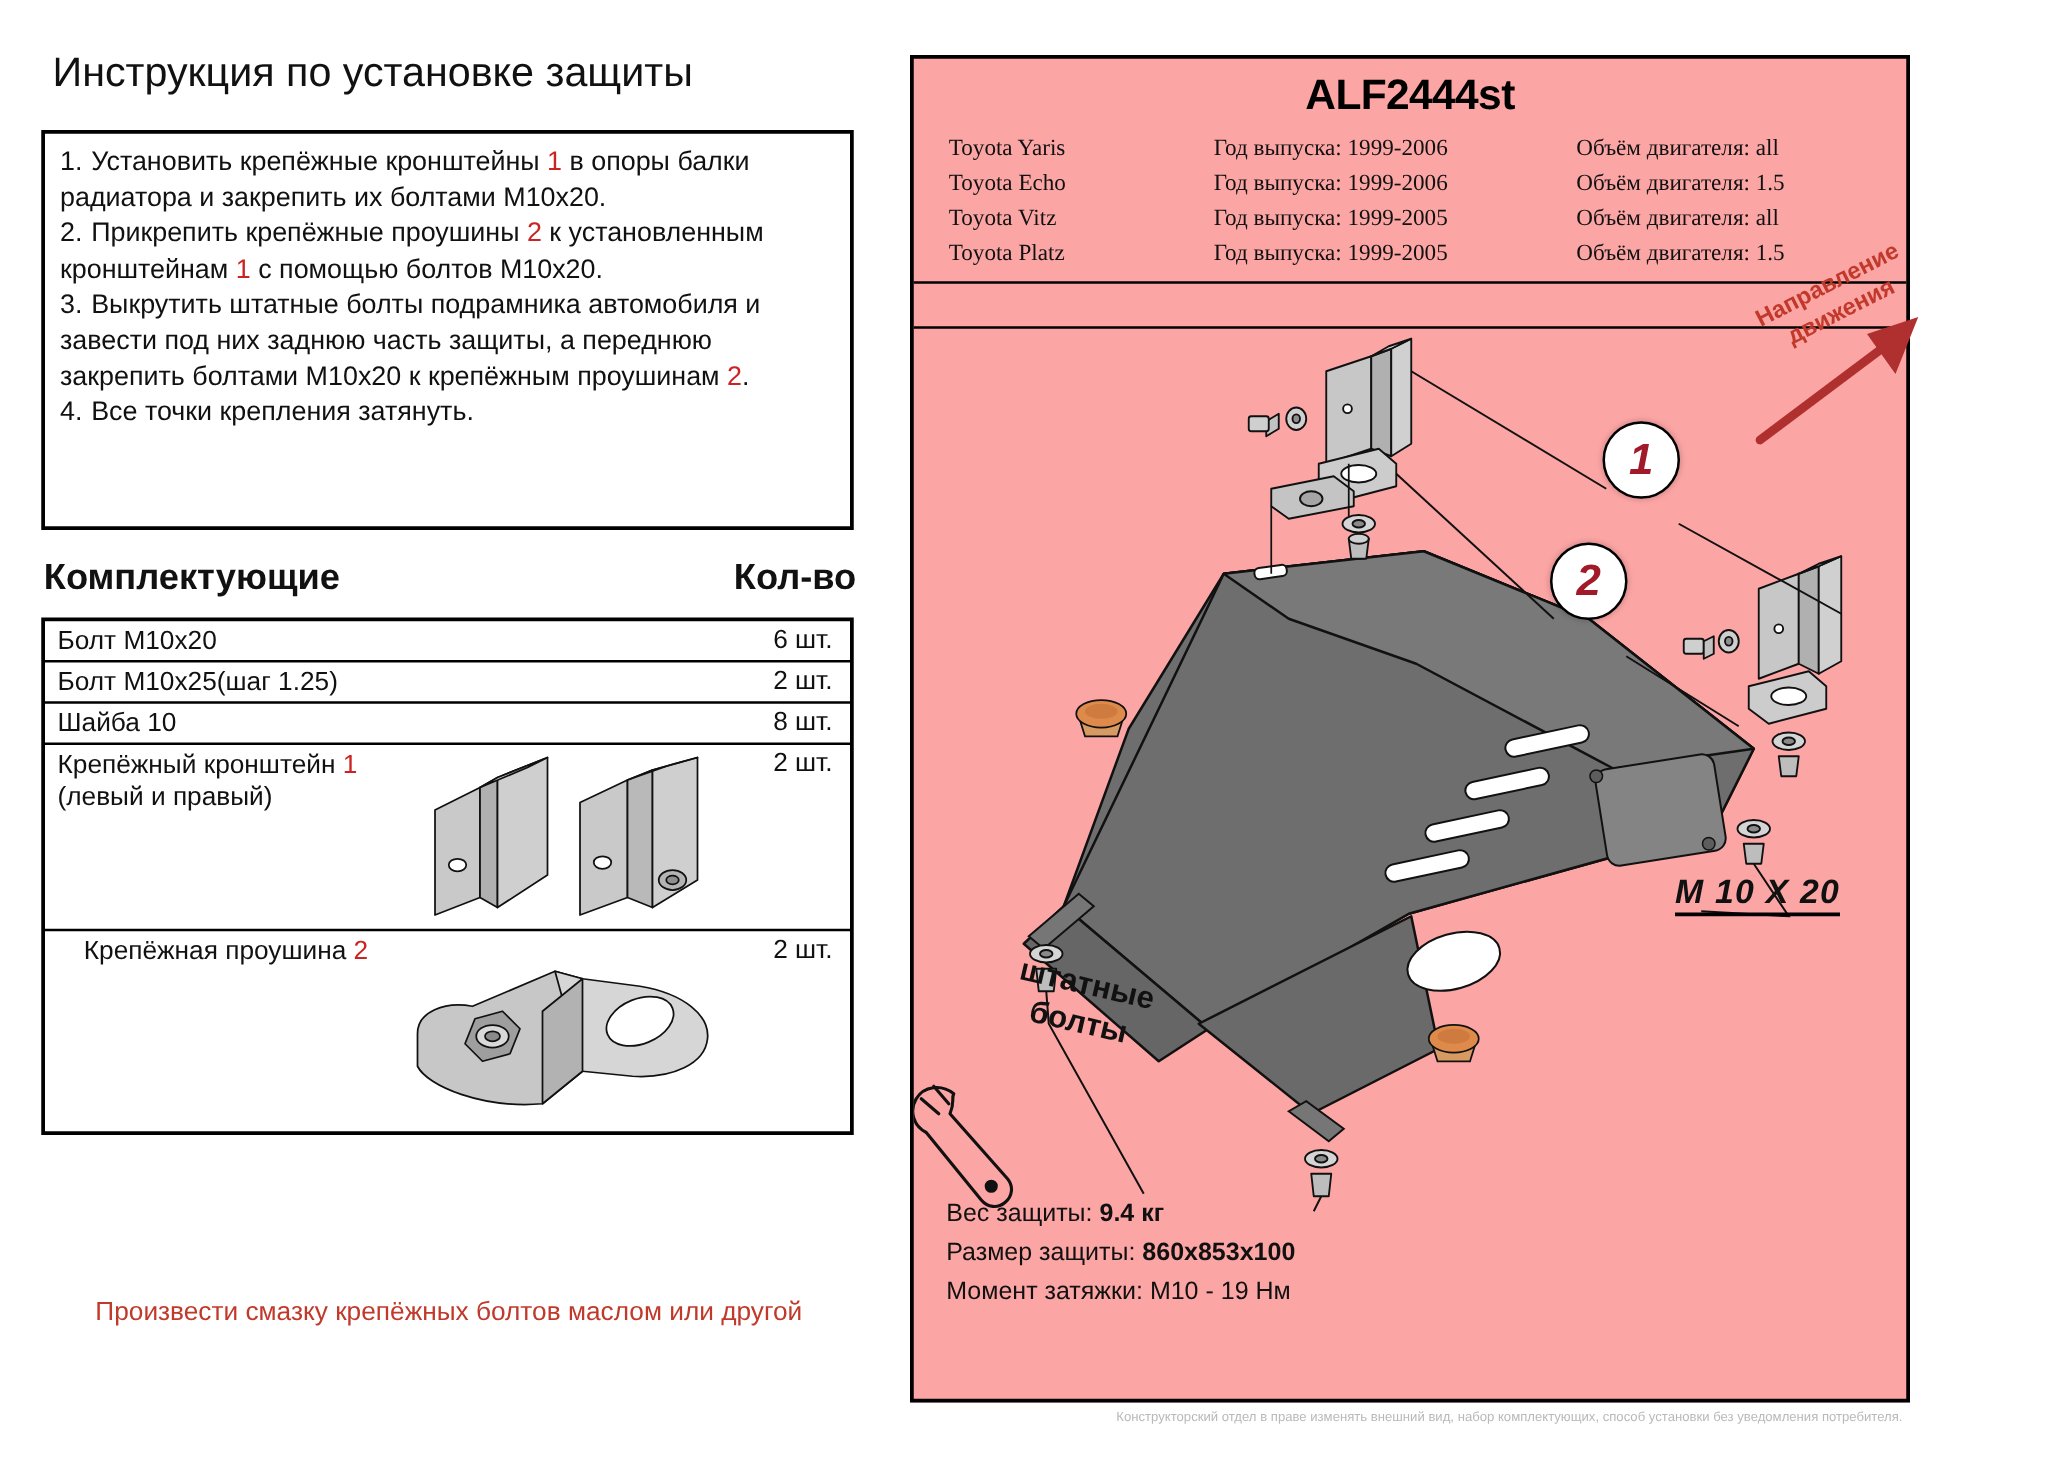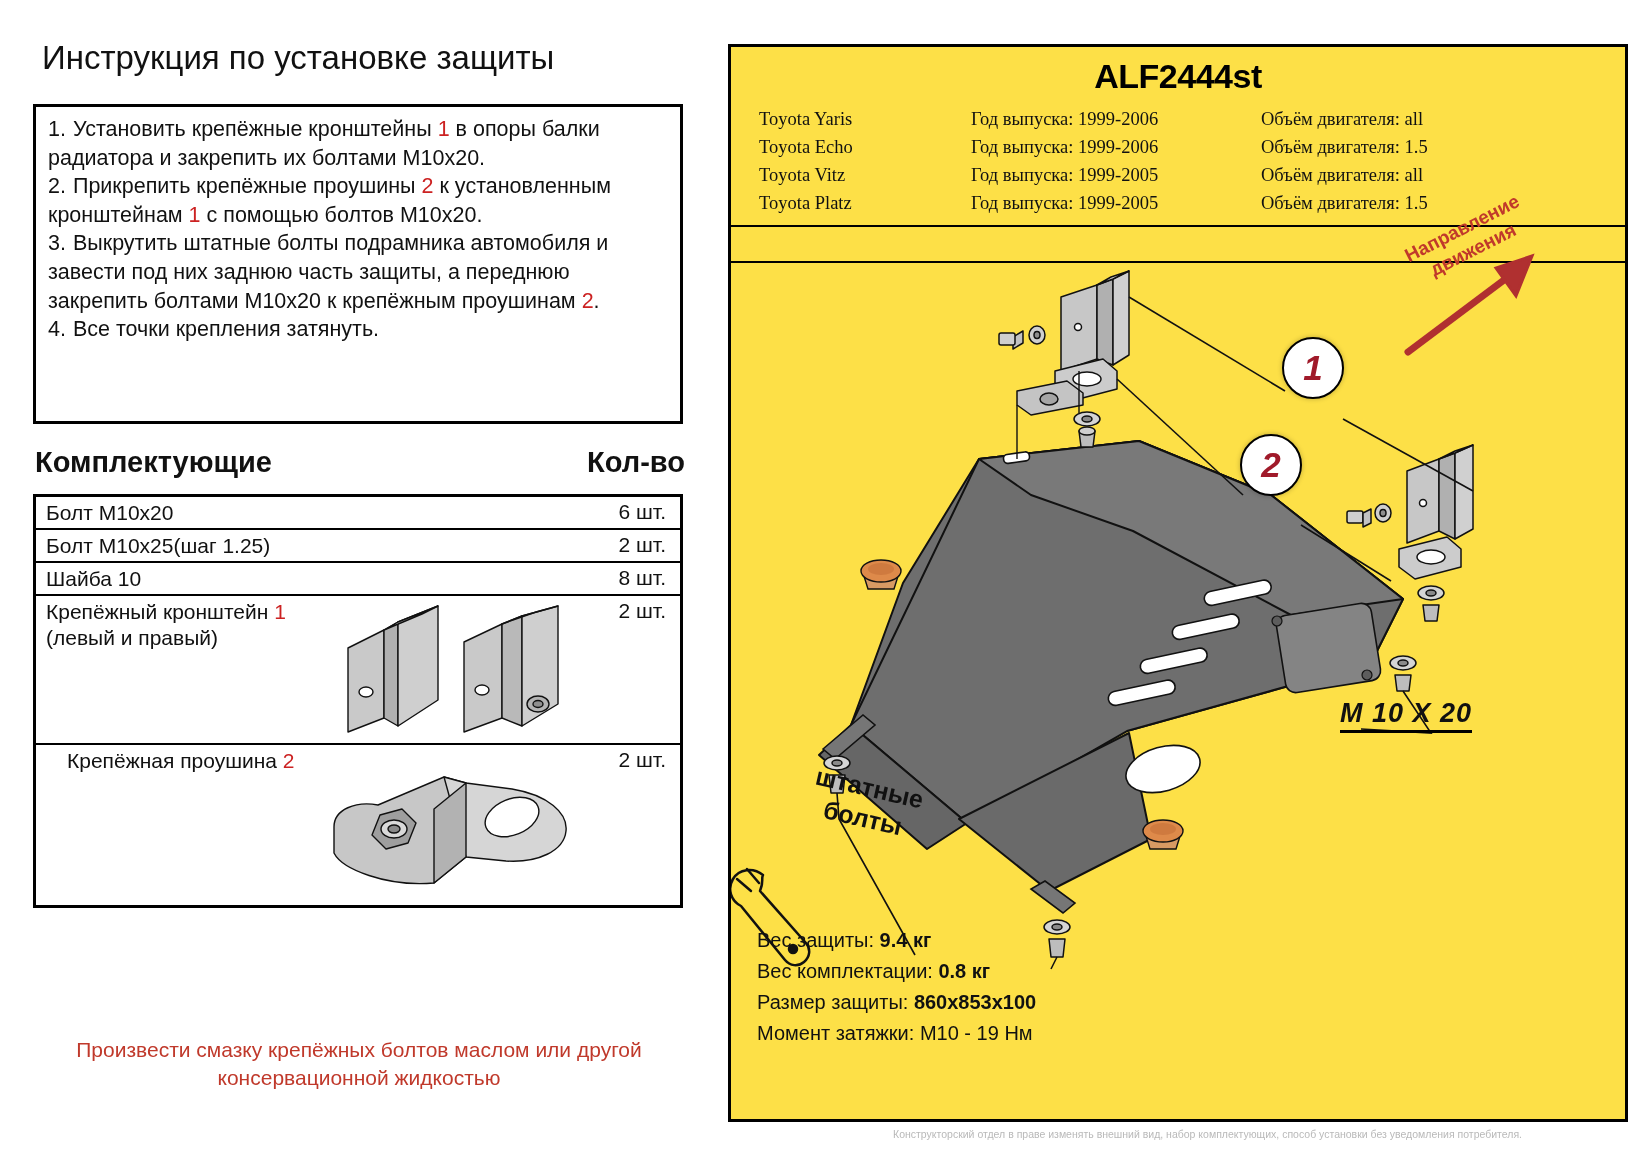--- a/index.html
+++ b/index.html
@@ -62,22 +62,22 @@
 
   .art-wrap{position:absolute;pointer-events:none;}
 
   .warn{
     position:absolute;left:33px;top:1036px;width:652px;
     text-align:center;font-size:21px;line-height:1.35;
     color:#c0392b;
   }
 
   
-  .right{position:absolute;left:728px;top:44px;width:900px;height:1078px;
-    border:3px solid #000;box-sizing:border-box;background:#fde047;}
+  .right{position:absolute;left:728px;top:44px;width:800px;height:1078px;
+    border:3px solid #000;box-sizing:border-box;background:#fca5a5;}
 
   .code{
     position:absolute;left:0;top:10px;width:100%;text-align:center;
     font-size:34px;font-weight:700;letter-spacing:-0.5px;color:#000;
   }
   .veh-table{position:absolute;left:0;top:58px;width:100%;font-family:Liberation Serif, serif;}
   .veh-row{display:flex;font-size:18.5px;line-height:1.52;color:#111;}
   .vc1{width:240px;padding-left:28px;box-sizing:border-box;}
   .vc2{width:290px;}
   .vc3{flex:1;text-align:left;}
@@ -212,21 +212,20 @@
             <ellipse cx="78" cy="64" rx="13" ry="9" fill="#d9d9d9"></ellipse>
             <ellipse cx="78" cy="64" rx="6" ry="4" fill="#8a8a8a"></ellipse>
           </g>
         </svg>
       </div>
 
     </div>
 
     <div class="warn">
       <div>Произвести смазку крепёжных болтов маслом или другой</div>
-      <div>консервационной жидкостью</div>
     </div>
   </div>
 
   <div class="right">
 
     <div class="code">ALF2444st</div>
 
     <div class="veh-table">
       <div class="veh-row">
         <span class="vc1">Toyota Yaris</span>
@@ -389,23 +388,20 @@
         <path d="M16,606 l12,14"></path>
       </g>
 
     </svg>
 
     <div class="specs">
       <div>
         <span>Вес защиты: </span><b>9.4 кг</b>
       </div>
       <div>
-        <span>Вес комплектации: </span><b>0.8 кг</b>
-      </div>
-      <div>
         <span>Размер защиты: </span><b>860x853x100</b>
       </div>
       <div>
         <span>Момент затяжки:  М10 - 19 Нм</span>
       </div>
     </div>
   </div>
 
   <div class="dir-label">
     <span>Направление</span><br>

